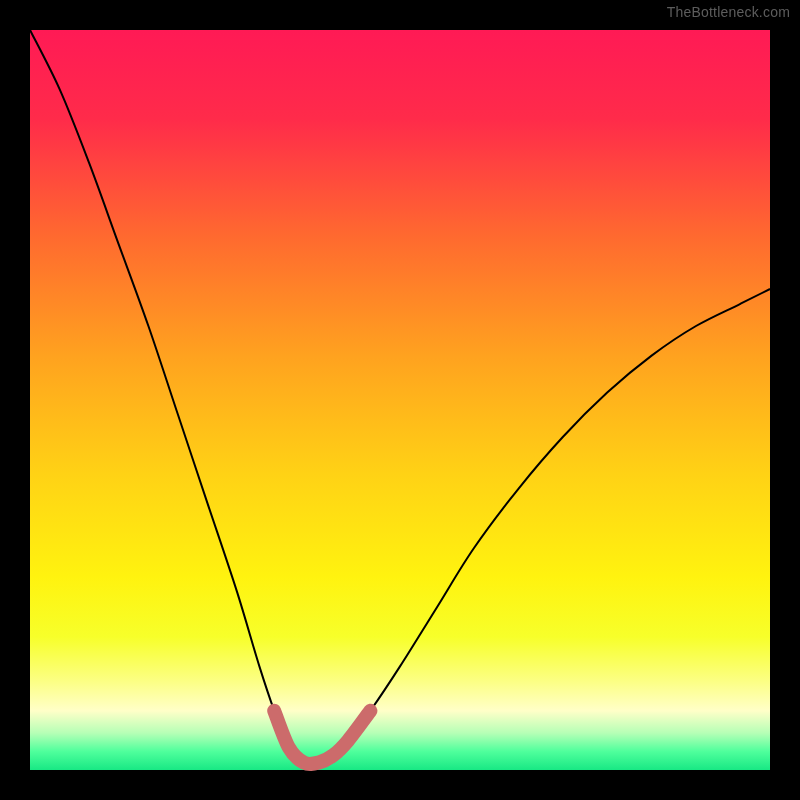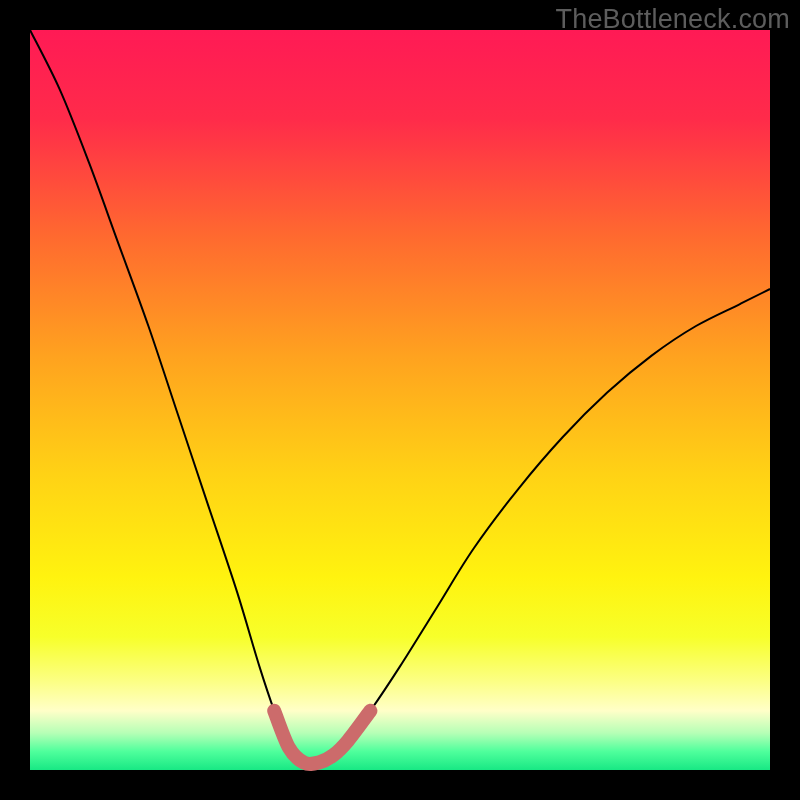--- a/index.html
+++ b/index.html
@@ -9,21 +9,21 @@
     height: 800px;
     background: #000;
     font-family: Arial, Helvetica, sans-serif;
     overflow: hidden;
   }
   .watermark {
     position: absolute;
     top: 4px;
     right: 10px;
     color: #5d5d5d;
-    font-size: 27px;
+    font-size: 14px;
     font-weight: 500;
     letter-spacing: 0.2px;
     z-index: 10;
     user-select: none;
   }
   .stage {
     position: absolute;
     left: 0;
     top: 0;
     width: 800px;

